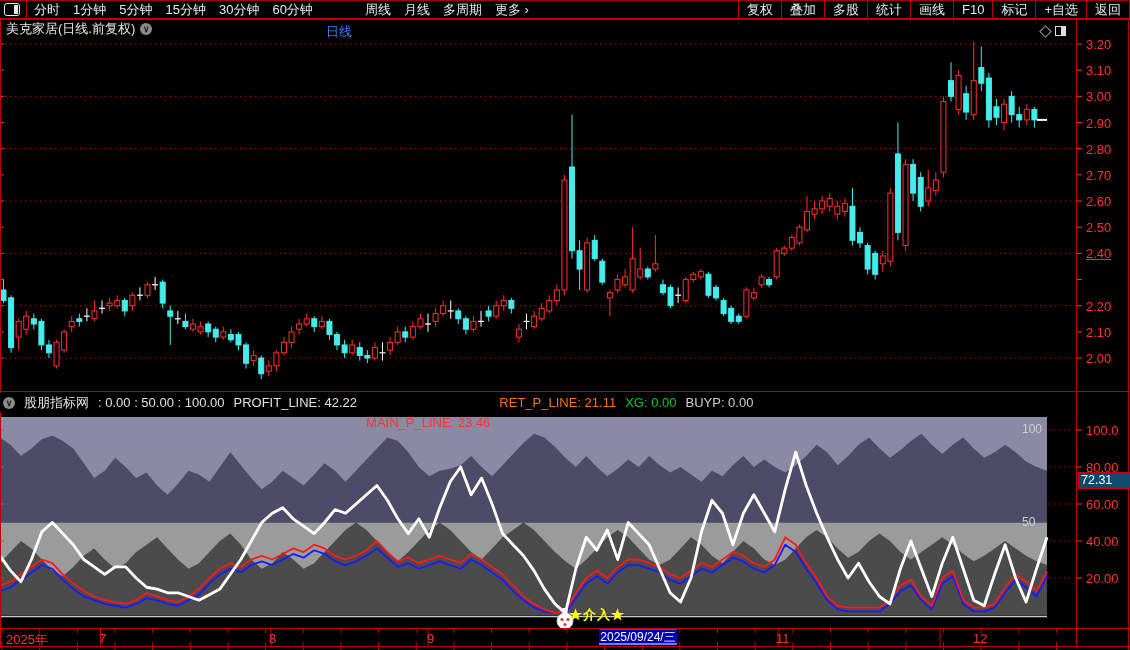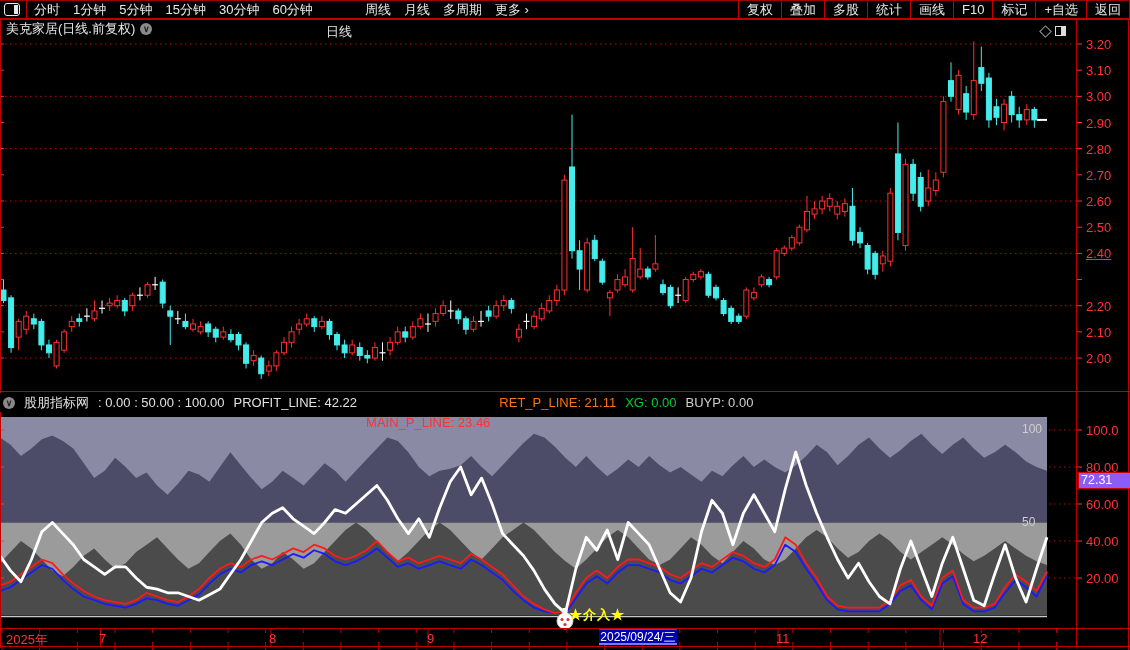--- a/index.html
+++ b/index.html
@@ -7,21 +7,21 @@
        font-family:"Liberation Sans",sans-serif;-webkit-font-smoothing:none;}
   .abs{position:absolute;}
   
   #topbar{left:0;top:0;width:1130px;height:20px;border-top:1px solid #a00000;border-bottom:2px solid #c00000;
           box-sizing:border-box;display:flex;align-items:center;z-index:6;background:#000;}
   #win-icon{width:14px;height:11px;border:1px solid #e8e8e8;border-radius:3px;margin:0 6px 0 4px;position:relative;}
   #win-icon::after{content:"";position:absolute;right:1px;top:1px;bottom:1px;width:4px;background:#e8e8e8;}
   .vsep{width:1px;height:17px;background:#c00000;}
   #menu-left{display:flex;align-items:center;gap:13px;margin-left:7px;}
   .mitem{color:#e8e8e8;font-size:13px;white-space:nowrap;cursor:default;}
-  .mitem.active{color:#e5e5e5;margin-top:45px;}
+  .mitem.active{color:#3b82f6;margin-top:45px;}
   #menu-right{display:flex;align-items:center;margin-left:auto;}
   .mitem-r{color:#e8e8e8;font-size:13px;padding:0 8px;border-left:1px solid #c00000;line-height:17px;white-space:nowrap;}
   .mitem-r:last-child{border-right:1px solid #c00000;}
   
   #titlerow{left:6px;top:21px;height:16px;display:flex;align-items:center;z-index:5;}
   #page-title{color:#e8e8e8;font-size:13px;}
   .circle-chev{width:12px;height:12px;border-radius:50%;background:#8a8a8a;color:#222;font-size:9px;line-height:12px;
                text-align:center;margin-left:5px;font-weight:bold;}
   .corner-ic{z-index:5;}
   #diamond-icon{left:1041px;top:27px;width:7px;height:7px;border:1px solid #999;transform:rotate(45deg);}
@@ -37,21 +37,21 @@
   
   #ind-header{left:0;top:393px;width:1075px;height:19px;display:flex;align-items:center;gap:9px;z-index:5;
               font-size:13px;white-space:nowrap;background:#000;}
   #ind-header .w{color:#e0e0e0;} #ind-header .r{color:#ff3232;margin-top:40px;} #ind-header .b{color:#f97316;text-align:center;}
   #ind-header .g{color:#00cc33;} #ind-header .gy{color:#cfcfcf;}
   
   #ind-labels{left:6px;top:423px;z-index:3;font-size:12px;font-weight:bold;line-height:13.5px;}
   
   .inner-scale{color:#cfcfcf;font-size:12px;z-index:3;}
   
-  #ind-hl{left:1078px;top:472px;width:49px;height:15px;background:#8b5cf6;border:1px solid #cc0000;color:#fff;
+  #ind-hl{left:1078px;top:472px;width:49px;height:15px;background:#0c4a6e;border:1px solid #cc0000;color:#fff;
           font-size:12.5px;line-height:15px;padding-left:2px;z-index:5;}
   #date-hl{left:599px;top:629px;width:78px;height:16px;background:#0000b4;border-top:1px solid #4646d8;
            border-bottom:2px solid #7a7ae8;color:#fff;font-size:12px;line-height:15px;text-align:center;z-index:6;box-sizing:border-box;}
   
   .date-label{top:631px;color:#ff3232;font-size:13px;z-index:5;}
   
   #signal-text{left:569px;top:606px;color:#ffff00;font-size:13px;font-weight:bold;z-index:6;letter-spacing:1px;}
   
   #watermark{left:968px;top:600px;width:162px;height:50px;background:#4f4f4f;z-index:10;text-align:center;}
   #watermark .l1{color:#fff;font-size:19px;font-weight:bold;margin-top:3px;}

